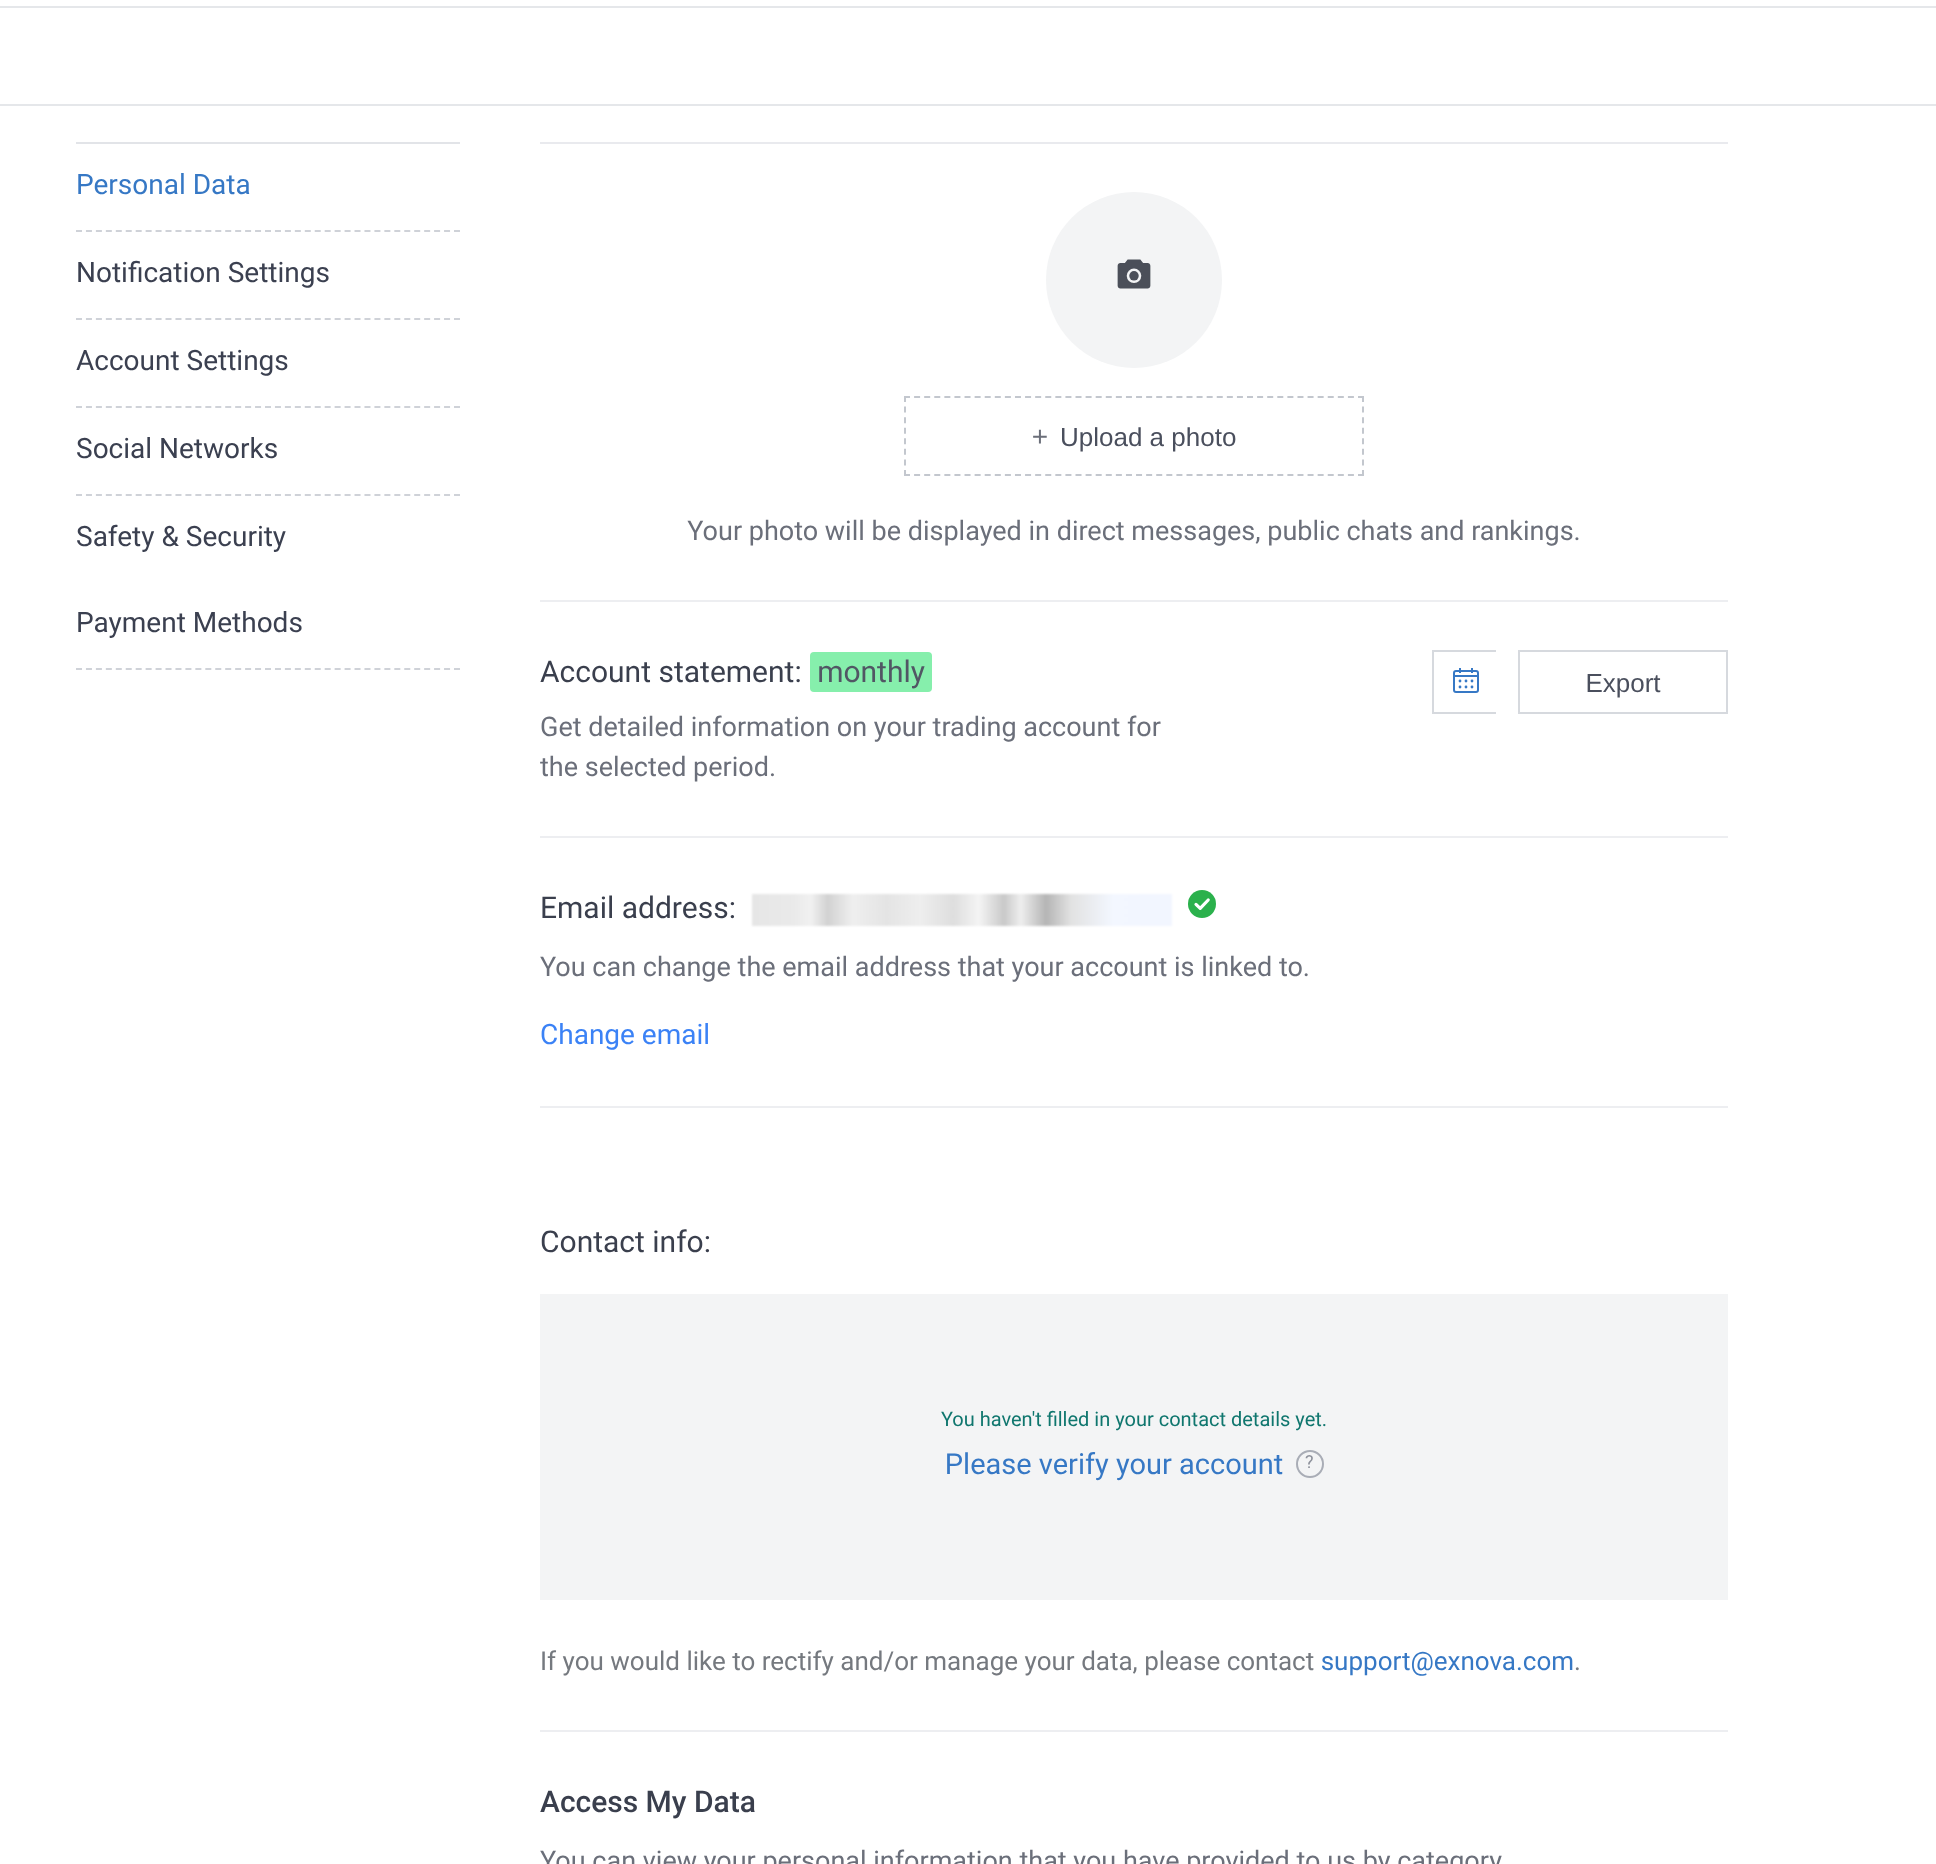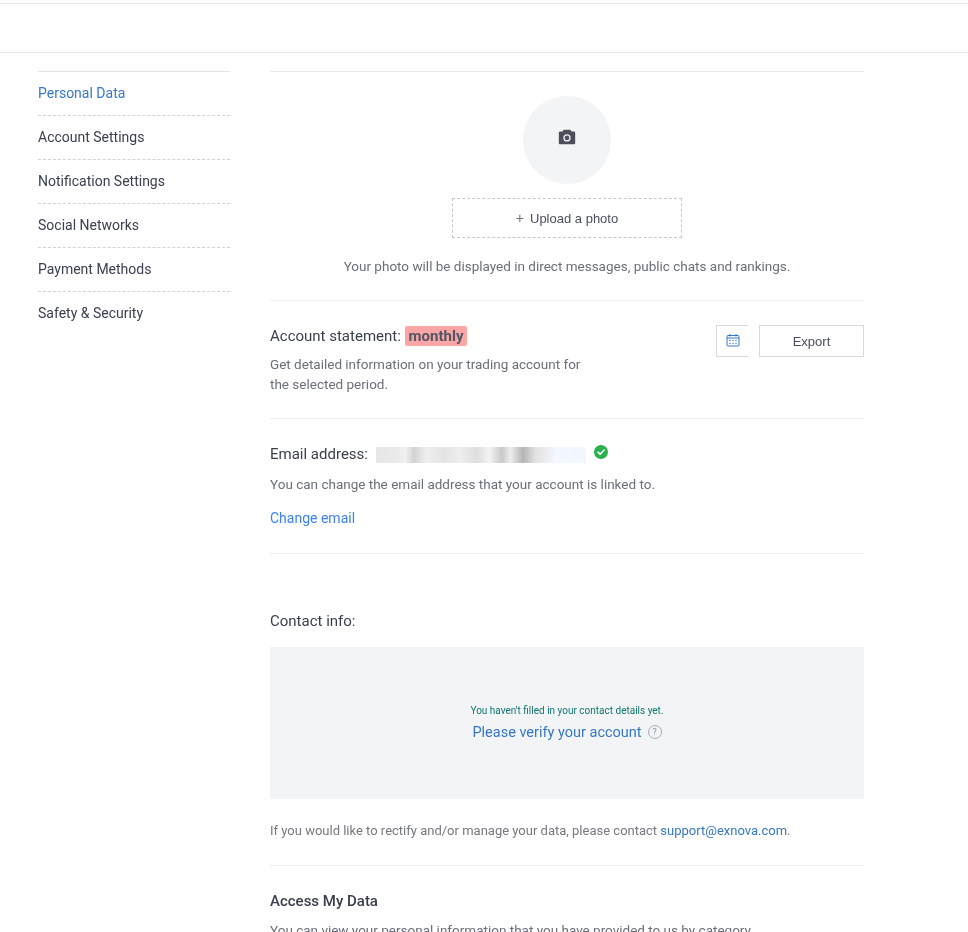--- a/index.html
+++ b/index.html
@@ -90,25 +90,24 @@
     display: flex;
     justify-content: space-between;
     align-items: flex-start;
   }
   .statement-left .heading {
     font-size: 15px;
     color: #3a3f4d;
     margin-bottom: 6px;
   }
   .statement-left .period {
-    background: #fca5a5;
+    background: #86efac;
     color: #515664;
     padding: 1px 4px;
     border-radius: 2px;
-    font-weight: bold;
   }
   .statement-left .subtext {
     font-size: 13.5px;
     color: #6b6f7a;
     max-width: 330px;
   }
   .export-group {
     display: flex;
     margin-top: 0;
     gap: 11px;
@@ -216,33 +215,33 @@
 <div class="top-bar"></div>
 
 <div class="container">
 
   <nav class="sidebar">
     <div class="nav-divider-top"></div>
     <div class="sidebar-item active">
       <span>Personal Data</span>
     </div>
     <div class="sidebar-item">
+      <span>Notification Settings</span>
+    </div>
+    <div class="sidebar-item">
       <span>Account Settings</span>
-    </div>
-    <div class="sidebar-item">
-      <span>Notification Settings</span>
     </div>
     <div class="sidebar-item">
       <span>Social Networks</span>
     </div>
+    <div class="sidebar-item" style="border-bottom:none">
+      <span>Safety &amp; Security</span>
+    </div>
     <div class="sidebar-item">
       <span>Payment Methods</span>
-    </div>
-    <div class="sidebar-item" style="border-bottom:none">
-      <span>Safety &amp; Security</span>
     </div>
   </nav>
 
   <main class="main">
     <div class="section-divider-top"></div>
 
     <div class="photo-section">
       <div class="avatar-circle">
         <span>
           <svg width="22" height="20" viewBox="0 0 24 22" fill="none">

